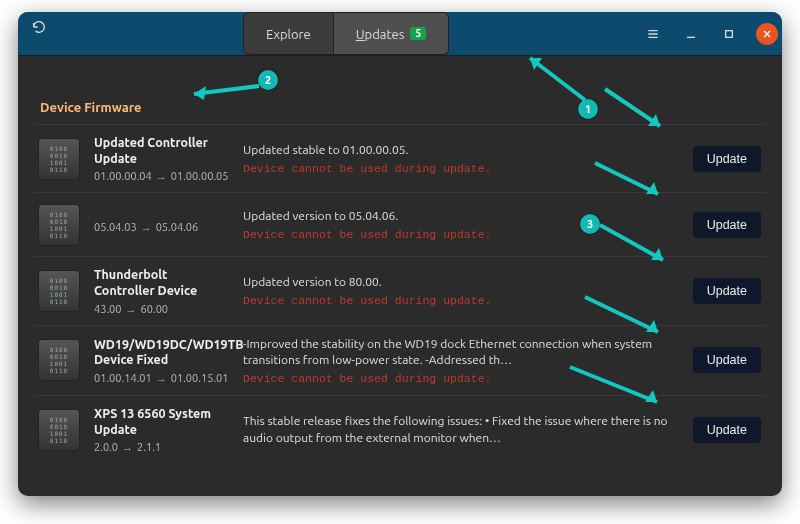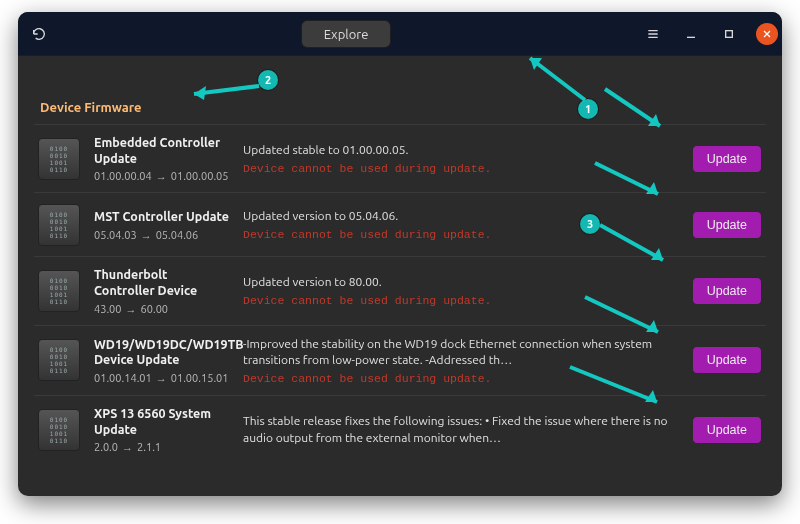--- a/index.html
+++ b/index.html
@@ -3,22 +3,22 @@
 <meta charset="utf-8">
 <style>
   * { box-sizing: border-box; margin: 0; padding: 0; }
   html, body { width: 800px; height: 524px; overflow: hidden; font-family: "Ubuntu", "Segoe UI", sans-serif; background: transparent; }
   .window {
     position: absolute; left: 18px; top: 12px; width: 764px; height: 484px;
     background: #2b2b2b; border-radius: 10px; box-shadow: 0 8px 24px rgba(0,0,0,0.5);
     display: flex; flex-direction: column; color: #e6e6e6;
   }
   .titlebar {
-    height: 44px; background: #0f172a; border-top-left-radius: 10px; border-top-right-radius: 10px;
-    display: flex; align-items: center; padding: 0 4px; border-bottom: 1px solid #1e1e1e;
+    height: 44px; background: #0c4a6e; border-top-left-radius: 10px; border-top-right-radius: 10px;
+    display: flex; padding: 0 4px; border-bottom: 1px solid #1e1e1e;
   }
   .tb-btn {
     width: 30px; height: 30px; border-radius: 6px; display:flex; align-items:center; justify-content:center;
     color:#dcdcdc; margin: 0 2px;
   }
   .tb-btn svg { width:16px; height:16px; stroke:#d8d8d8; fill:none; stroke-width:2; }
   .tb-center { flex:1; display:flex; justify-content:center; }
   .seg {
     display:flex; border-radius:6px; overflow:hidden; border:1px solid #1f1f1f;
     background:#2a2a2a;
@@ -64,21 +64,21 @@
   .col-name { width:135px; flex:0 0 135px; }
   .name { font-size:12.5px; font-weight:600; color:#f0f0f0; line-height:1.25; }
   .ver { font-size:11px; color:#b8b8b8; margin-top:4px; white-space:nowrap; }
   .arrow { margin:0 4px; }
   .col-desc { flex:1; min-width:0; }
   .desc { font-size:12px; color:#e0e0e0; line-height:1.35;
           display:-webkit-box; -webkit-line-clamp:2; -webkit-box-orient:vertical; overflow:hidden; }
   .warn { font-size:11.5px; color:#c0392b; margin-top:4px; font-weight:500;font-family:Liberation Mono, monospace; }
   .col-action { flex:0 0 auto; }
   .update-btn {
-    background:#a21caf; color:#ececec; border:1px solid #2a2a2a; border-radius:5px;
+    background:#0f172a; color:#ececec; border:1px solid #2a2a2a; border-radius:5px;
     padding:6px 14px; font-size:12.5px; cursor:pointer;
   }
 
   
   .anno { position:absolute; pointer-events:none; }
   .anno-circle {
     width:20px; height:20px; border-radius:50%; background:#14b8b2; color:#fff;
     font-size:11px; font-weight:700; display:flex; align-items:center; justify-content:center;
     box-shadow:0 0 0 1px rgba(0,0,0,.3);
   }
@@ -97,20 +97,24 @@
       <svg viewBox="0 0 24 24">
           <path d="M4 12a8 8 0 1 1 3 6.2M4 12V6m0 6h6"></path>
         </svg>
     </div>
 
     <div class="tb-center">
       <div class="seg">
         <div class="seg-btn">
           <span>Explore</span>
         </div>
+        <div class="seg-btn active">
+          <span><span class="ul">U</span><span>pdates</span></span>
+          <span class="badge">5</span>
+        </div>
       </div>
     </div>
 
     <div class="tb-right">
       <div class="tb-btn">
         <svg viewBox="0 0 24 24">
             <path d="M5 7h14M5 12h14M5 17h14"></path>
           </svg>
       </div>
       <div class="tb-btn">
@@ -137,41 +141,40 @@
     <div class="list">
 
       <div class="row">
         <div class="chip">
             <span class="bits">0100
 0010
 1001
 0110</span>
           </div>
         <div class="col-name">
-          <div class="name">Embedded Controller Update</div>
+          <div class="name">Updated Controller Update</div>
           <div class="ver"><span>01.00.00.04</span><span class="arrow">→</span><span>01.00.00.05</span></div>
         </div>
         <div class="col-desc">
           <div class="desc">Updated stable to 01.00.00.05.</div>
           <div class="warn">Device cannot be used during update.</div>
         </div>
         <div class="col-action">
           <button class="update-btn">Update</button>
         </div>
       </div>
 
       <div class="row">
         <div class="chip">
             <span class="bits">0100
 0010
 1001
 0110</span>
           </div>
         <div class="col-name">
-          <div class="name">MST Controller Update</div>
           <div class="ver"><span>05.04.03</span><span class="arrow">→</span><span>05.04.06</span></div>
         </div>
         <div class="col-desc">
           <div class="desc">Updated version to 05.04.06.</div>
           <div class="warn">Device cannot be used during update.</div>
         </div>
         <div class="col-action">
           <button class="update-btn">Update</button>
         </div>
       </div>
@@ -197,21 +200,21 @@
       </div>
 
       <div class="row">
         <div class="chip">
             <span class="bits">0100
 0010
 1001
 0110</span>
           </div>
         <div class="col-name">
-          <div class="name">WD19/WD19DC/WD19TB Device Update</div>
+          <div class="name">WD19/WD19DC/WD19TB Device Fixed</div>
           <div class="ver"><span>01.00.14.01</span><span class="arrow">→</span><span>01.00.15.01</span></div>
         </div>
         <div class="col-desc">
           <div class="desc">-Improved the stability on the WD19 dock Ethernet connection when system transitions from low-power state.  -Addressed th…</div>
           <div class="warn">Device cannot be used during update.</div>
         </div>
         <div class="col-action">
           <button class="update-btn">Update</button>
         </div>
       </div>

